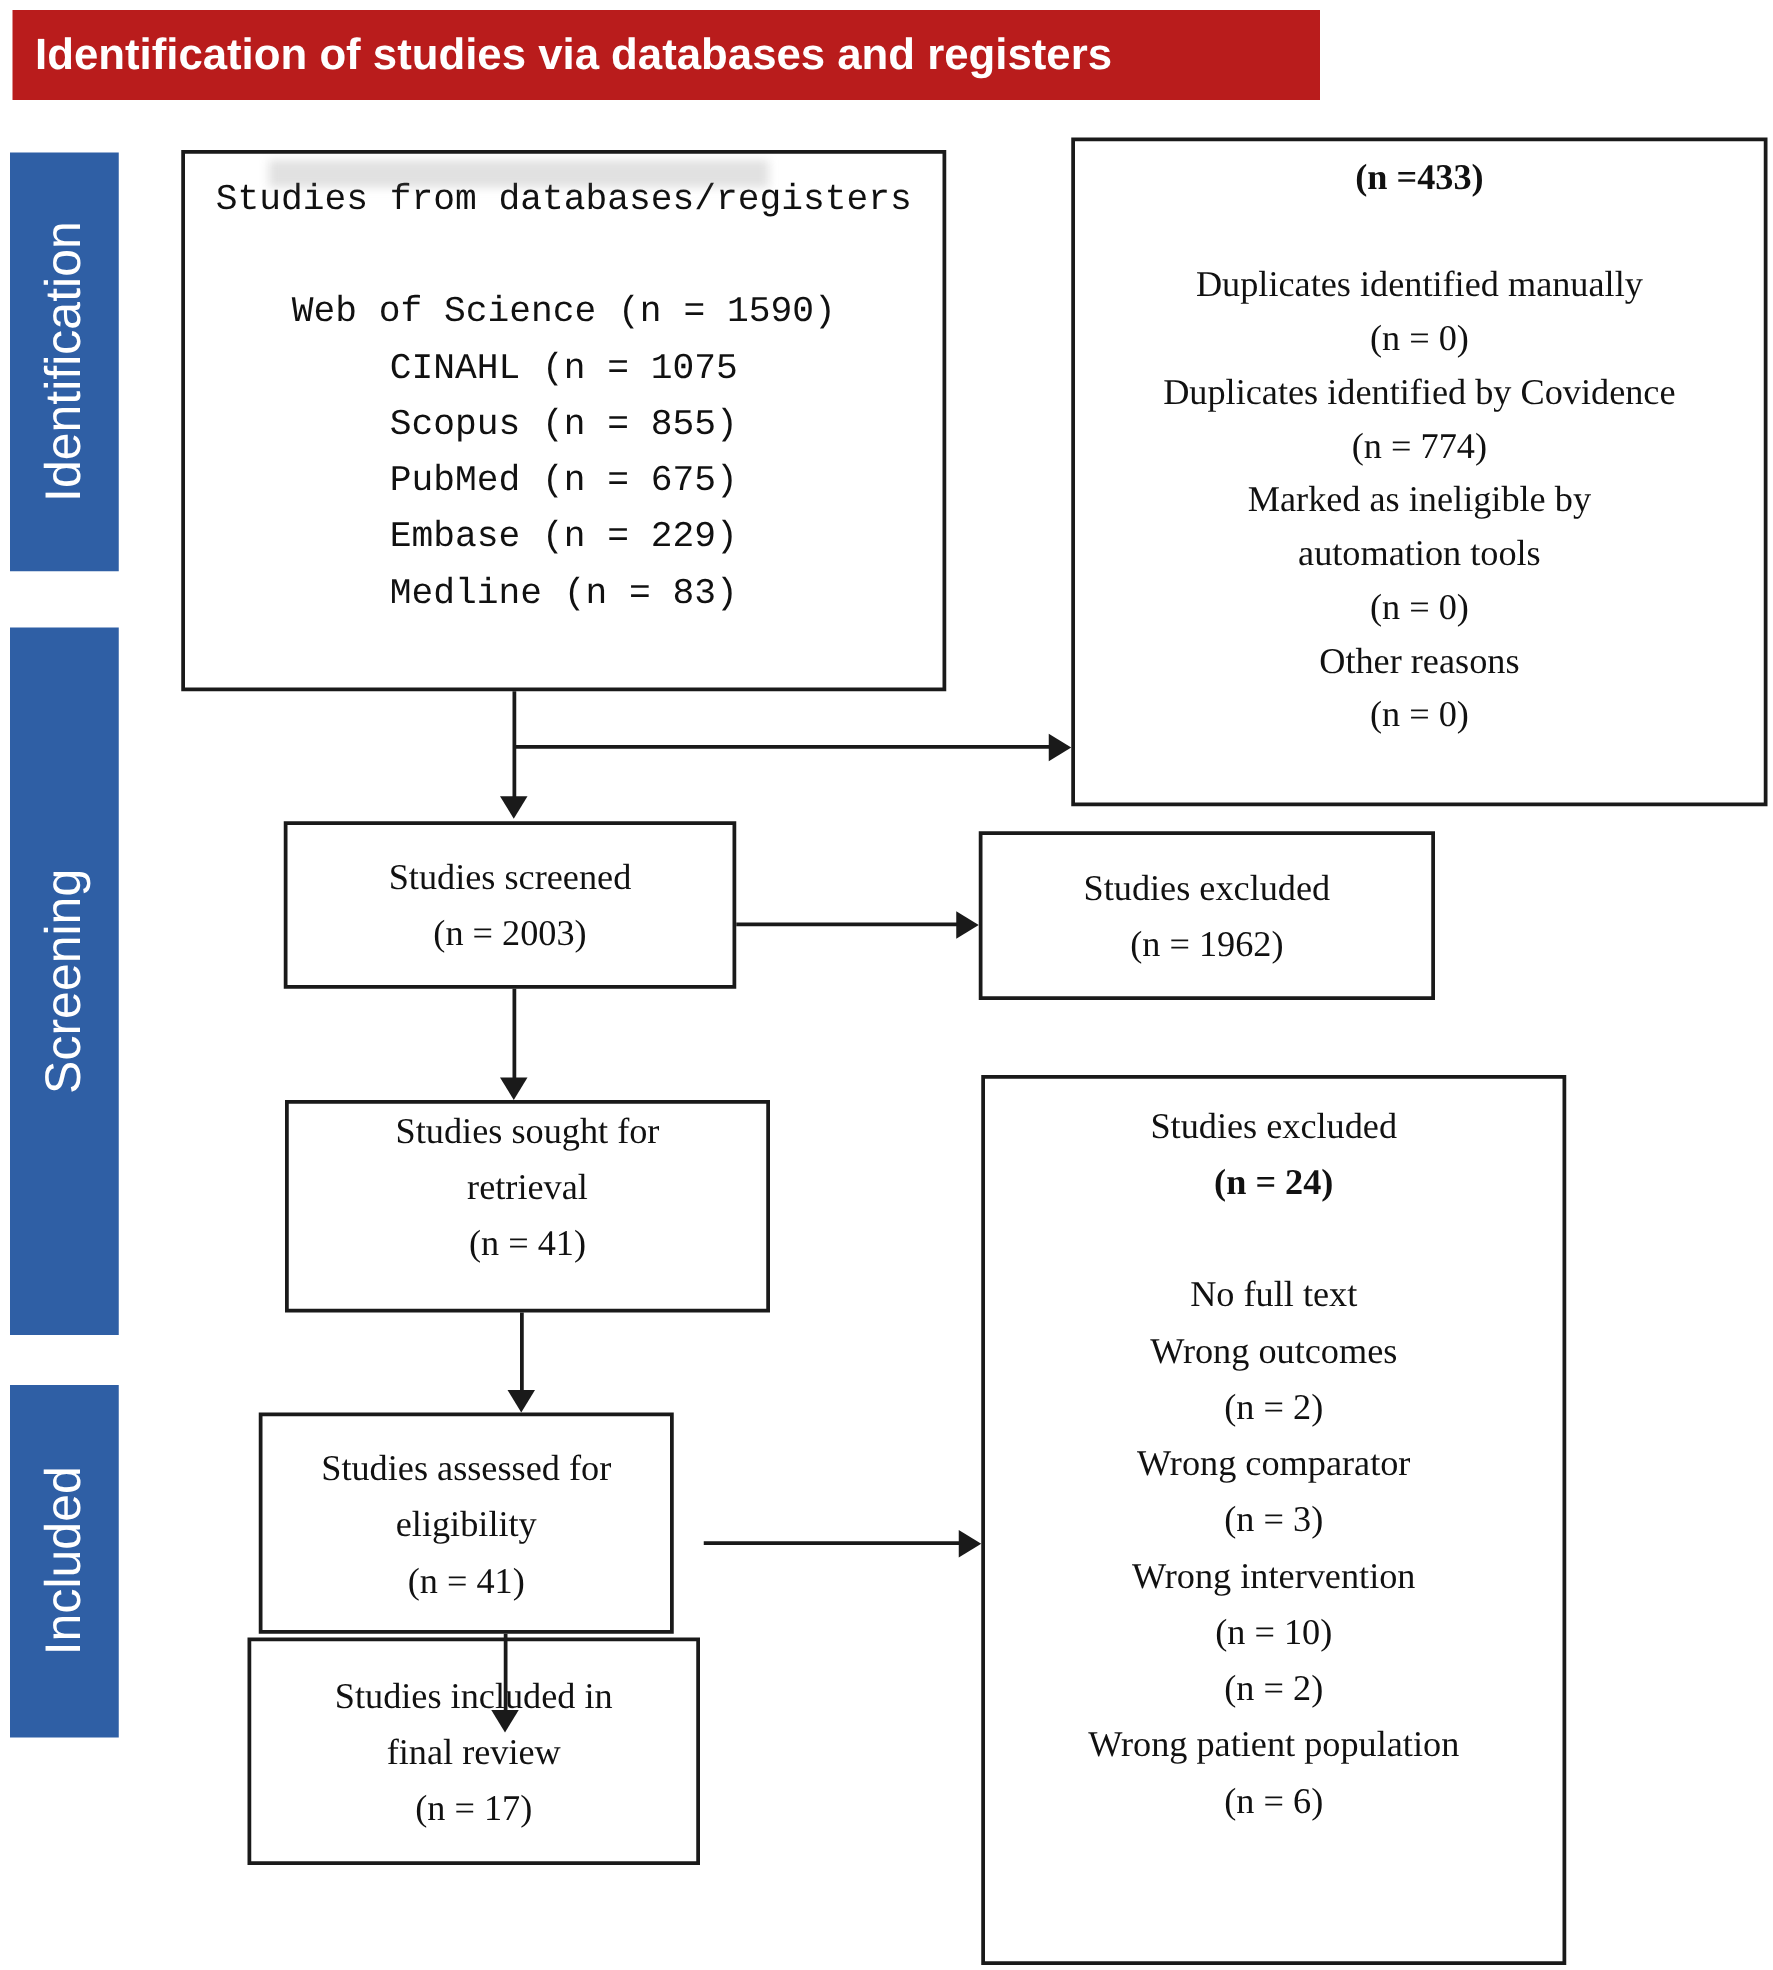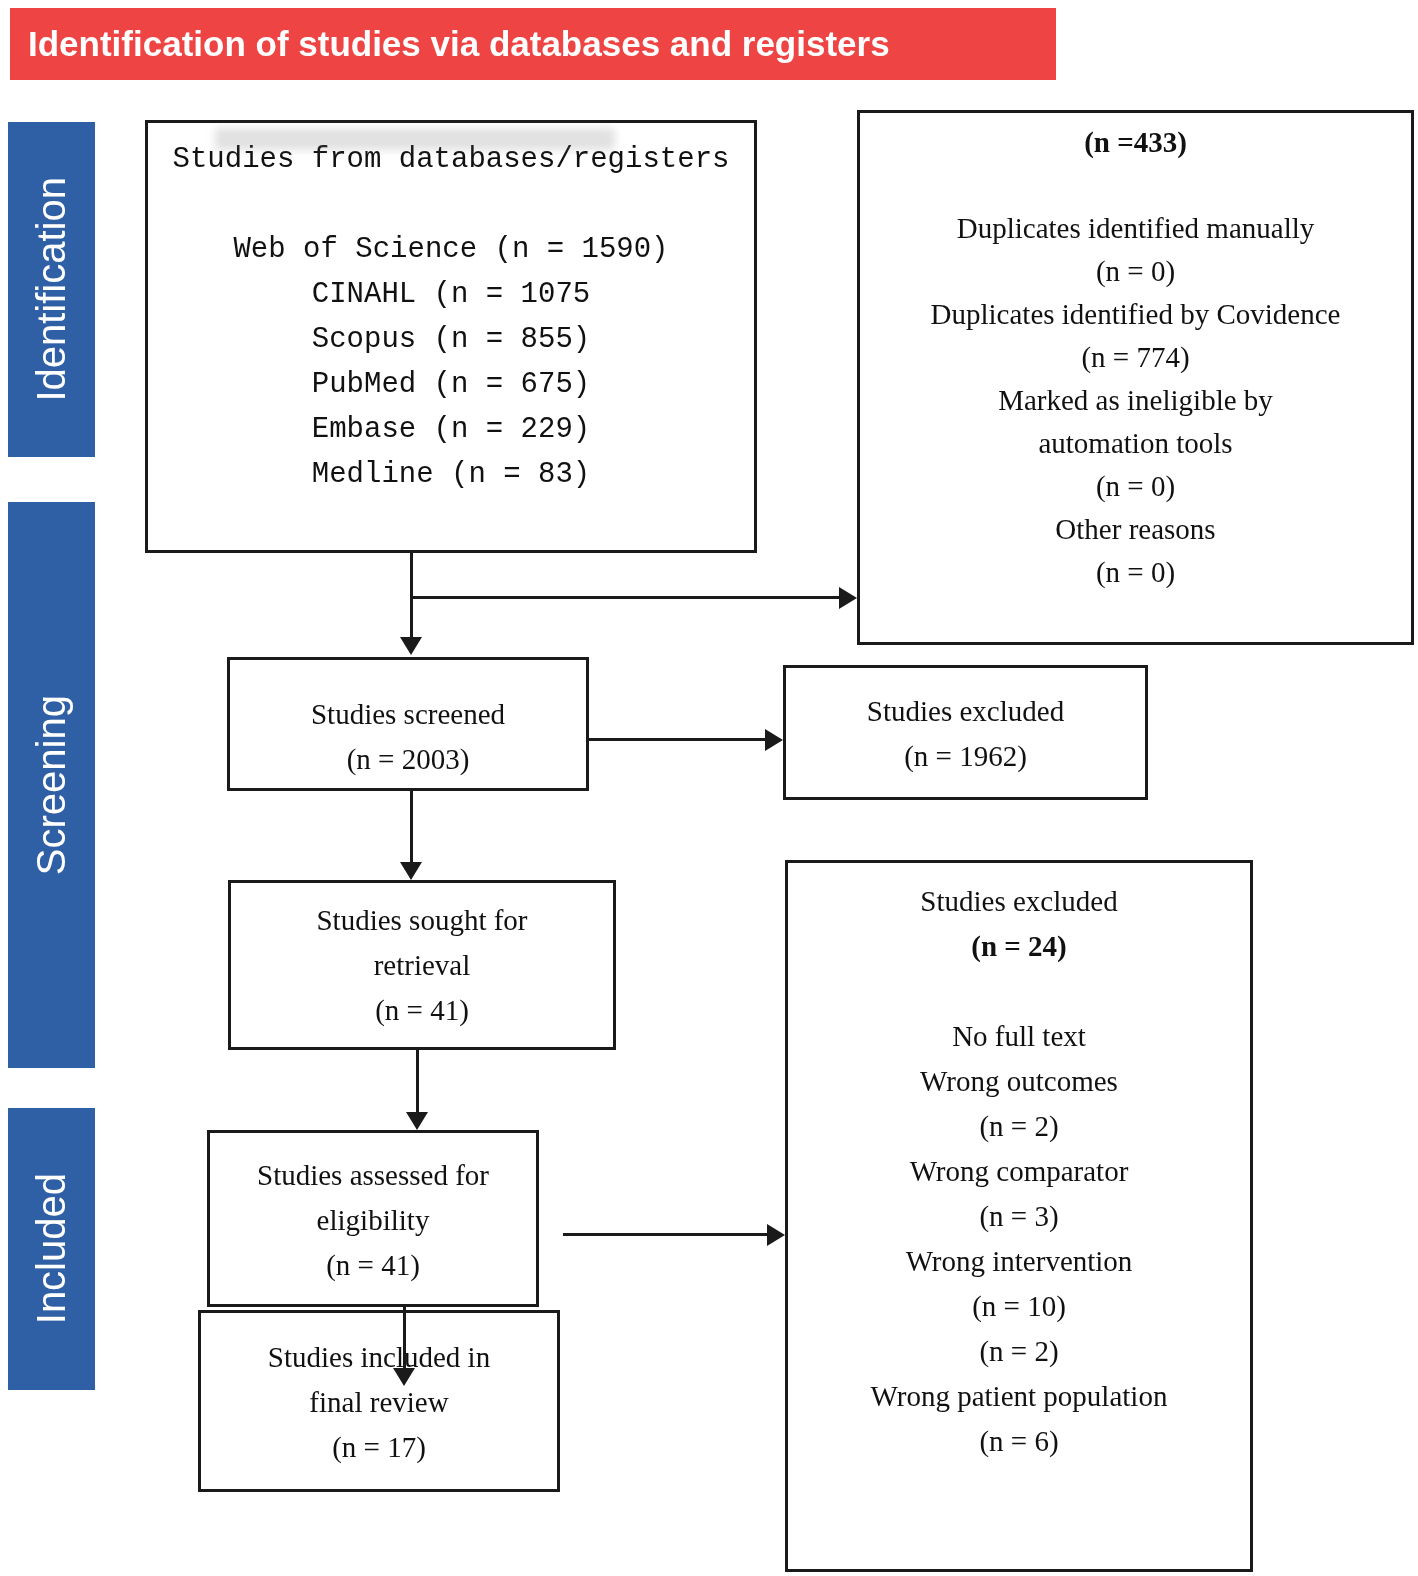--- a/index.html
+++ b/index.html
@@ -6,21 +6,21 @@
   #stage{
     position:relative;
     width:1418px;height:1576px;
     background:#ffffff;
     font-family:"Liberation Serif", serif;
     overflow:hidden;
   }
   
   .banner{
     position:absolute;left:10px;top:8px;width:1046px;height:72px;
-    background:#ef4444;
+    background:#b91c1c;
     color:#ffffff;
     font-family:"Liberation Sans", sans-serif;
     font-weight:bold;font-size:35px;
     line-height:72px;padding-left:18px;
     box-sizing:border-box;
     letter-spacing:0px;
   }
   
   .stagebar{
     position:absolute;left:8px;width:87px;
@@ -46,23 +46,23 @@
     box-sizing:border-box;
     text-align:center;
     font-size:29px;
     color:#111111;
   }
   .bl{line-height:45px;height:45px;white-space:nowrap;}
   .bold{font-weight:bold;}
   #box-sources{left:145px;top:120px;width:612px;height:433px;padding-top:14px;font-family:Liberation Mono, monospace;}
   #box-removed{left:857px;top:110px;width:557px;height:535px;padding-top:8px;}
   #box-removed .bl{line-height:43px;height:43px;}
-  #box-screened{left:227px;top:657px;width:362px;height:134px;padding-top:32px;}
+  #box-screened{left:227px;top:657px;width:362px;height:134px;padding-top:20px;}
   #box-excl-screen{left:783px;top:665px;width:365px;height:135px;padding-top:21px;}
-  #box-sought{left:228px;top:880px;width:388px;height:170px;padding-top:15px;}
+  #box-sought{left:228px;top:880px;width:388px;height:170px;}
   #box-excl-elig{left:785px;top:860px;width:468px;height:712px;padding-top:16px;}
   #box-assessed{left:207px;top:1130px;width:332px;height:177px;padding-top:20px;}
   #box-included{left:198px;top:1310px;width:362px;height:182px;padding-top:22px;}
   
   .smudge{
     position:absolute;left:215px;top:128px;width:400px;height:22px;
     background:rgba(120,120,120,0.22);
     filter:blur(4px);
   }
   

